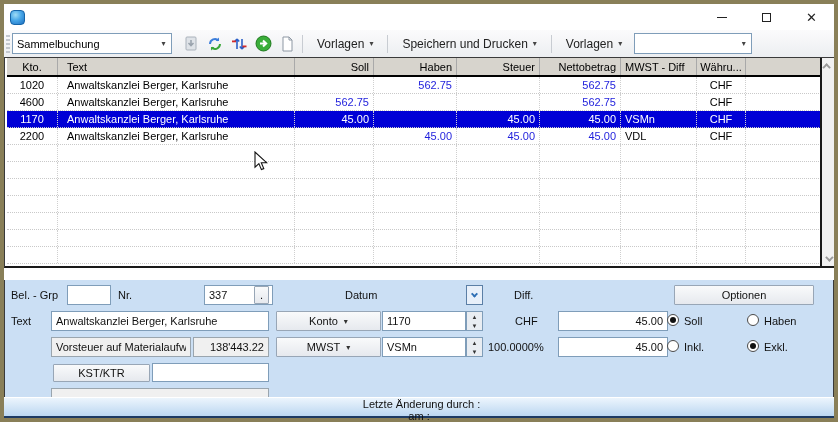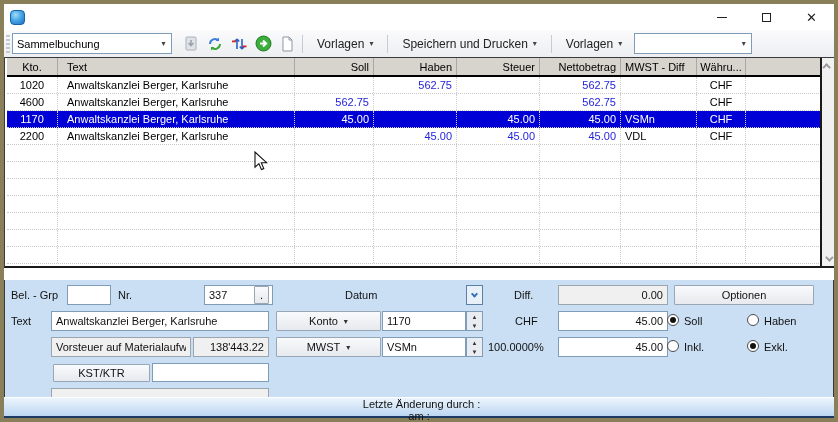--- a/index.html
+++ b/index.html
@@ -366,21 +366,20 @@
     <div class="lbl" style="left:6px; top:9px;">Bel. - Grp</div>
     <input class="fld" style="left: 62px; top: 5px; width: 44px;" value="">
     <div class="lbl" style="left:113px; top:9px;">Nr.</div>
     <input class="fld" style="left: 154px; top: 5px; width: 69px; margin-left: 45px;" value="337">
     <button class="pbtn" style="left:249px; top:6px; width:15px; height:18px;">.</button>
     <div class="lbl" style="left:340px; top:9px;">Datum</div>
     <div class="datebtn" style="left:461px; top:5px;">
           <span class="chevd"></span>
         </div>
     <div class="lbl" style="left:509px; top:9px;">Diff.</div>
-    <input class="fld ro rt" style="left: 553px; top: 5px; width: 110px;" readonly="" value="0.00">
     <button class="pbtn" style="left:669px; top:5px; width:140px;">Optionen</button>
 
     <div class="lbl" style="left:6px; top:35px;">Text</div>
     <input class="fld" style="left: 46px; top: 31px; width: 218px;" value="Anwaltskanzlei Berger, Karlsruhe">
     <button class="pbtn" style="left:271px; top:31px; width:105px;">
       <span>Konto</span>
           <span class="dd">▾</span>
     </button>
     <input class="fld" style="left: 377px; top: 31px; width: 84px;" value="1170">
     <div class="spin" style="left:461px; top:31px;">

